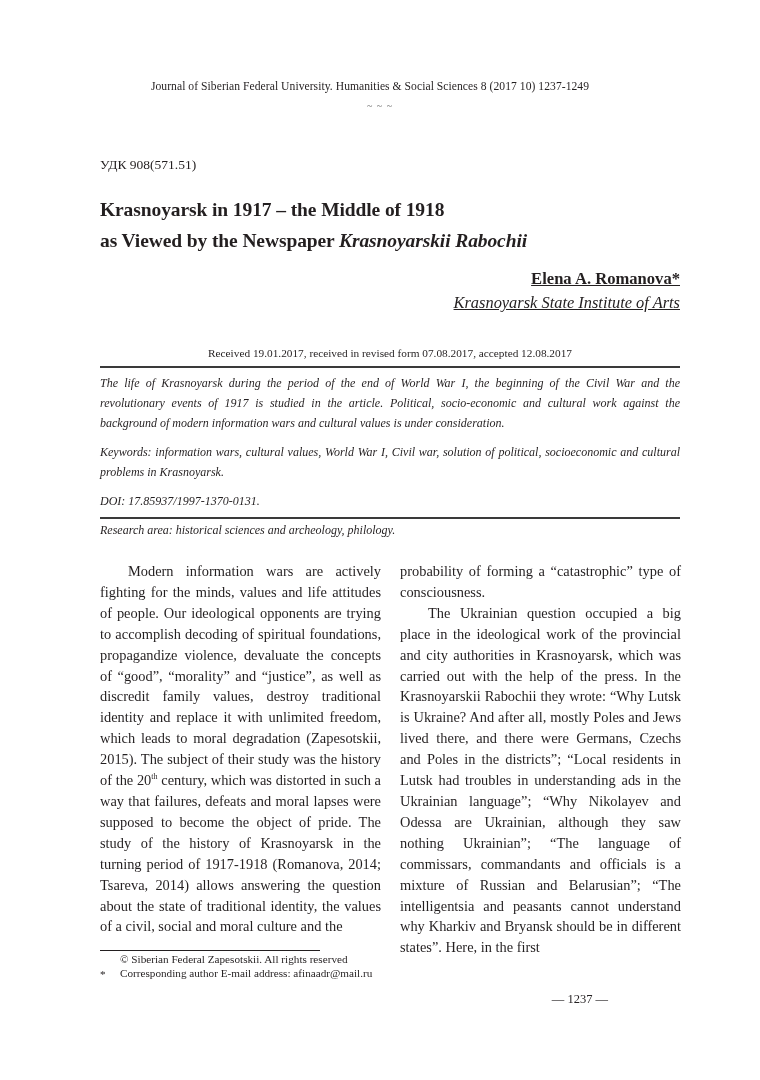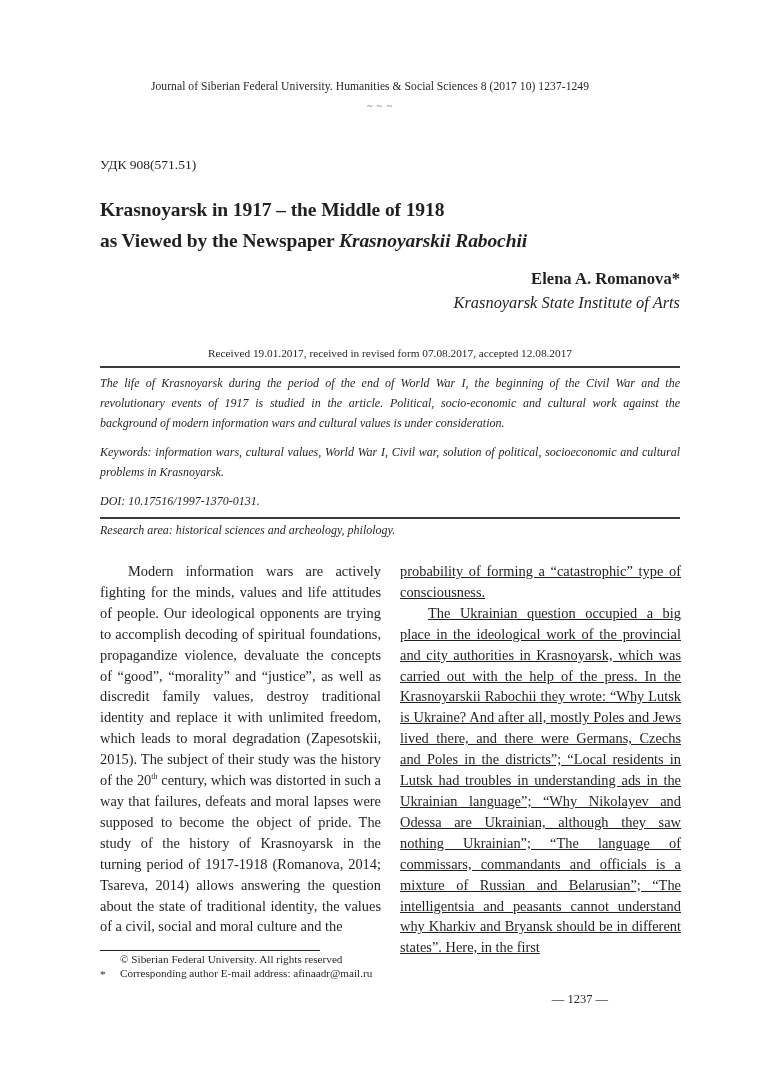--- a/index.html
+++ b/index.html
@@ -15,40 +15,40 @@
   .tilde {
     left: 0; width: 760px; top: 100px; text-align: center;
     font-size: 10px; color: #6a6a6a; letter-spacing: 1px;
   }
   .udk { left: 100px; top: 157px; font-size: 13.5px; }
   .title {
     left: 100px; top: 194px; font-size: 19.5px; font-weight: bold; line-height: 31px;
     letter-spacing: -0.1px;
   }
   .title i { font-style: italic; font-family: Liberation Serif, serif; }
-  .author-block { right: 80px; top: 267px; text-align: right; line-height: 24px; }
+  .author-block { right: 80px; top: 267px; text-align: right; line-height: 24px; text-decoration: underline; }
   .author-name { font-size: 16.6px; font-weight: bold; }
   .affil { font-size: 16.4px; font-style: italic; }
   .received {
     left: 100px; width: 580px; top: 347px; text-align: center; font-size: 11.3px;
   }
   .rule { left: 100px; width: 580px; height: 1.5px; background: #3a3a3a; }
   .abstract-block {
     left: 100px; width: 580px; top: 373px; font-style: italic; font-size: 12px;
     line-height: 20px; text-align: justify;
   }
   .abstract-block p { margin: 0 0 9px 0; }
   .col {
     top: 561px; width: 281px; font-size: 14.4px; line-height: 20.9px;
     text-align: justify;
   }
   .col p { margin: 0; }
   .indent { text-indent: 28px; }
   .col-left { left: 100px; }
-  .col-right { left: 400px; text-decoration: underline; }
+  .col-right { left: 400px; }
   sup { font-size: 8px; vertical-align: super; line-height: 0; }
   .fn-rule { left: 100px; top: 950px; width: 220px; height: 1px; background: #231f20; }
   .footnotes { left: 100px; top: 952px; font-size: 11.2px; line-height: 14px; }
   .fn-row { position: relative; padding-left: 20px; }
   .fn-mark { position: absolute; left: 0; top: 1px; }
   .page-num { left: 0; width: 608px; top: 992px; text-align: right; font-size: 12.5px; }
 </style>
 </head>
 <body>
 
@@ -67,34 +67,34 @@
   <div class="affil">Krasnoyarsk State Institute of Arts</div>
 </div>
 
 <div class="abs received">Received 19.01.2017, received in revised form 07.08.2017, accepted 12.08.2017</div>
 
 <div class="abs rule" style="top:366px;"></div>
 
 <div class="abs abstract-block">
   <p>The life of Krasnoyarsk during the period of the end of World War I, the beginning of the Civil War and the revolutionary events of 1917 is studied in the article. Political, socio-economic and cultural work against the background of modern information wars and cultural values is under consideration.</p>
   <p>Keywords: information wars, cultural values, World War I, Civil war, solution of political, socioeconomic and cultural problems in Krasnoyarsk.</p>
-  <p>DOI: 10.17516/1997-1370-0131.</p>
+  <p>DOI: 17.85937/1997-1370-0131.</p>
   <p>Research area: historical sciences and archeology, philology.</p>
 </div>
 
 <div class="abs rule" style="top:517px;"></div>
 
 <div class="abs col col-left">
   <p class="indent"><span>Modern information wars are actively fighting for the minds, values and life attitudes of people. Our ideological opponents are trying to accomplish decoding of spiritual foundations, propagandize violence, devaluate the concepts of “good”, “morality” and “justice”, as well as discredit family values, destroy traditional identity and replace it with unlimited freedom, which leads to moral degradation (Zapesotskii, 2015). The subject of their study was the history of the 20</span><sup>th</sup><span> century, which was distorted in such a way that failures, defeats and moral lapses were supposed to become the object of pride. The study of the history of Krasnoyarsk in the turning period of 1917-1918 (Romanova, 2014; Tsareva, 2014) allows answering the question about the state of traditional identity, the values of a civil, social and moral culture and the</span></p>
 </div>
 
 <div class="abs col col-right">
   <p>probability of forming a “catastrophic” type of consciousness.</p>
   <p class="indent">The Ukrainian question occupied a big place in the ideological work of the provincial and city authorities in Krasnoyarsk, which was carried out with the help of the press. In the Krasnoyarskii Rabochii they wrote: “Why Lutsk is Ukraine? And after all, mostly Poles and Jews lived there, and there were Germans, Czechs and Poles in the districts”; “Local residents in Lutsk had troubles in understanding ads in the Ukrainian language”; “Why Nikolayev and Odessa are Ukrainian, although they saw nothing Ukrainian”; “The language of commissars, commandants and officials is a mixture of Russian and Belarusian”; “The intelligentsia and peasants cannot understand why Kharkiv and Bryansk should be in different states”. Here, in the first</p>
 </div>
 
 <div class="abs fn-rule"></div>
 <div class="abs footnotes">
-  <div class="fn-row">© Siberian Federal University. All rights reserved</div>
+  <div class="fn-row">© Siberian Federal Zapesotskii. All rights reserved</div>
   <div class="fn-row"><span class="fn-mark">*</span><span>Corresponding author E-mail address: afinaadr@mail.ru</span></div>
 </div>
 
 <div class="abs page-num">— 1237 —</div>
 
 </body></html>

